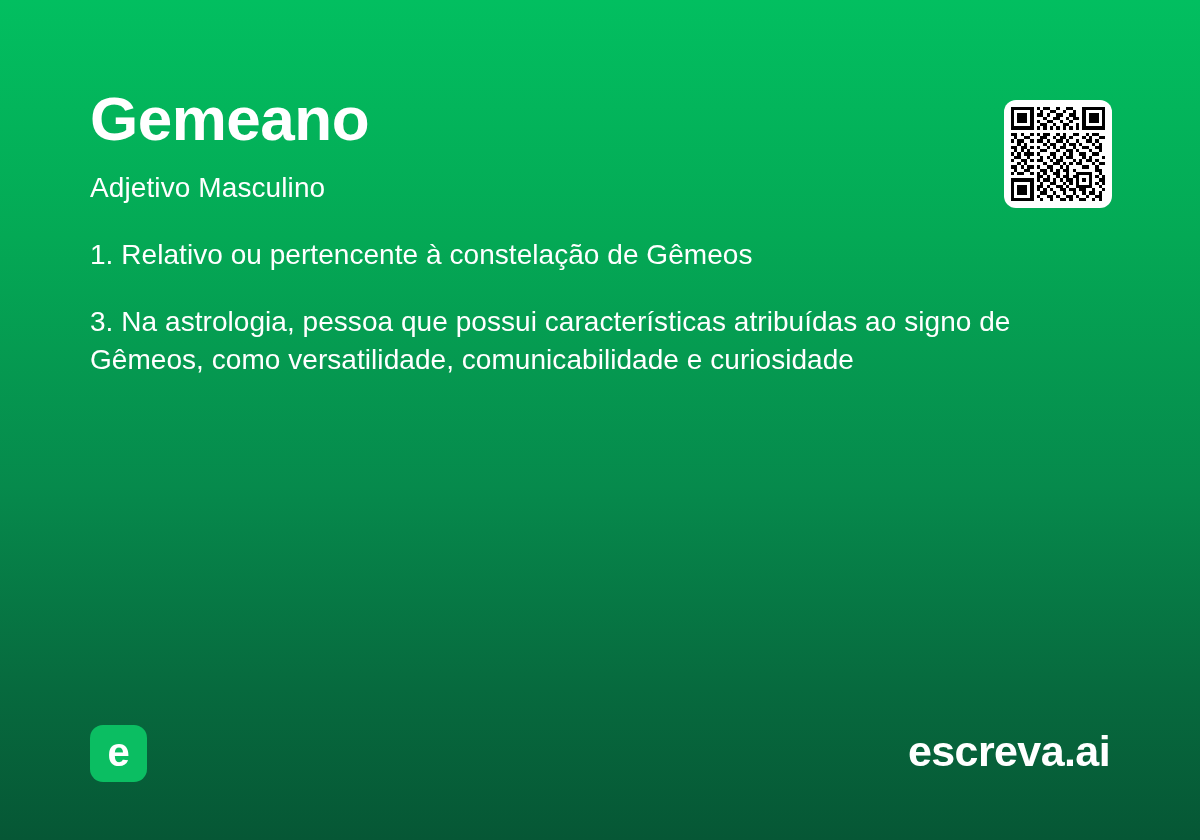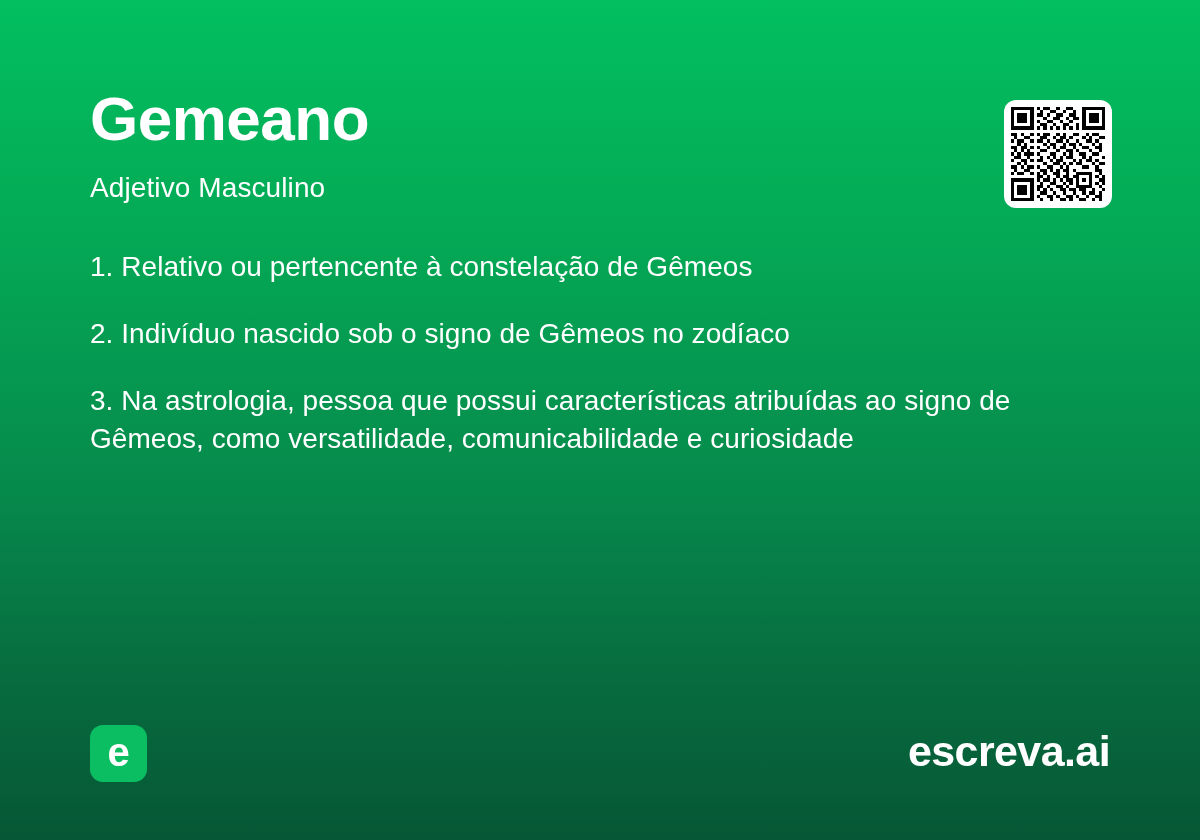--- a/index.html
+++ b/index.html
@@ -54,21 +54,21 @@
     line-height: 1.15;
     color: #FFFFFF;
     letter-spacing: 0.1px;
     white-space: nowrap;
   }
 
   
   #definitions {
     position: absolute;
     left: 90px;
-    top: 248px;
+    top: 236px;
     width: 1010px;
   }
 
   .definition-item {
     font-size: 28px;
     font-weight: 400;
     line-height: 1.36;
     color: #FFFFFF;
     margin-bottom: 29px;
     letter-spacing: 0.05px;
@@ -391,21 +391,20 @@
           <rect x="18" y="28" width="1" height="1"></rect>
         <rect x="21" y="28" width="2" height="1"></rect>
           <rect x="25" y="28" width="1" height="1"></rect>
         <rect x="27" y="28" width="1" height="1"></rect>
       </g>
     </svg>
   </div>
 
   <div id="definitions">
     <p class="definition-item">1. Relativo ou pertencente à constelação de Gêmeos</p>
-    <p class="definition-item">2. Indivíduo nascido sob o signo de Gêmeos no zodíaco</p>
     <p class="definition-item">3. Na astrologia, pessoa que possui características atribuídas ao signo de Gêmeos, como versatilidade, comunicabilidade e curiosidade</p>
   </div>
 
   <div id="footer-logo">
     <span id="footer-logo-letter">e</span>
   </div>
 
   <div id="footer-brand">escreva.ai</div>
 
 </div>

